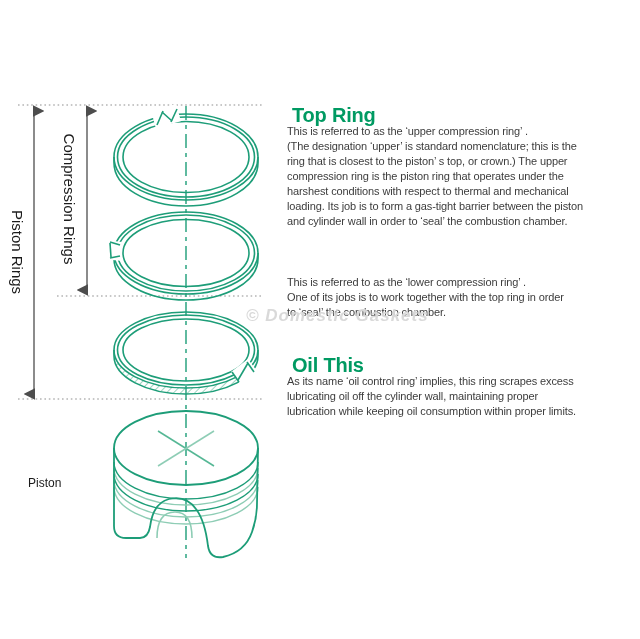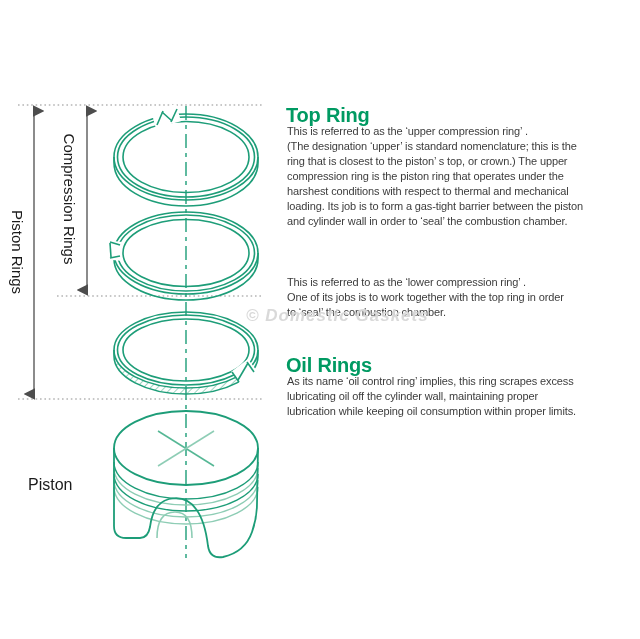--- a/index.html
+++ b/index.html
@@ -1,22 +1,22 @@
 <!DOCTYPE html>
 <html><head>
 <meta charset="utf-8">
 <style>
   html,body{margin:0;padding:0;background:#fff;}
   body{font-family:"Liberation Sans", sans-serif; overflow:hidden;}
   #canvas{position:relative;width:640px;height:639px;background:#fff;overflow:hidden;}
   #diagram-svg{position:absolute;left:0;top:0;}
   .vlabel{position:absolute;white-space:nowrap;font-size:15px;color:#1b1b1b;
           transform:translate(-50%,-50%) rotate(90deg);}
-  .plain-label{position:absolute;font-size:16px;color:#1b1b1b;}
-  .sec-heading{position:absolute;left:286px;font-size:20px;font-weight:700;
+  .plain-label{position:absolute;font-size:12px;color:#1b1b1b;}
+  .sec-heading{position:absolute;left:292px;font-size:20px;font-weight:700;
                color:#009a62;line-height:22px;letter-spacing:-0.2px;}
   .sec-body{position:absolute;left:287px;width:360px;font-size:11px;line-height:15px;
             color:#3c3c3c;letter-spacing:-0.12px;white-space:pre-line;}
   .watermark{position:absolute;left:246px;top:306px;font-size:17px;font-weight:700;
              font-style:italic;color:rgba(185,185,185,0.55);letter-spacing:1px;
              text-shadow:0 0 1px #ffffff;}
 </style>
 </head>
 <body>
 
@@ -114,19 +114,19 @@
 ring that is closest to the piston’ s top, or crown.) The upper
 compression ring is the piston ring that operates under the
 harshest  conditions with respect to thermal and mechanical
 loading. Its job is to form a gas-tight barrier between the piston
 and cylinder wall in order to ‘seal’ the combustion chamber.</div>
 
   <div class="sec-body" style="top:275px;">This is referred to as the ‘lower compression ring’ .
 One of its jobs is to work together with the top ring in order
 to ‘seal’ the combustion chamber.</div>
 
-  <div class="sec-heading" style="top:354px;">Oil Rings</div>
+  <div class="sec-heading" style="top:354px;">Oil This</div>
   <div class="sec-body" style="top:374px;">As its name ‘oil control ring’ implies, this ring scrapes excess
 lubricating oil off the cylinder wall, maintaining proper
 lubrication while keeping oil consumption within proper limits.</div>
 
   <div class="watermark">© Domestic Gaskets</div>
 </div>
 
 </body></html>

